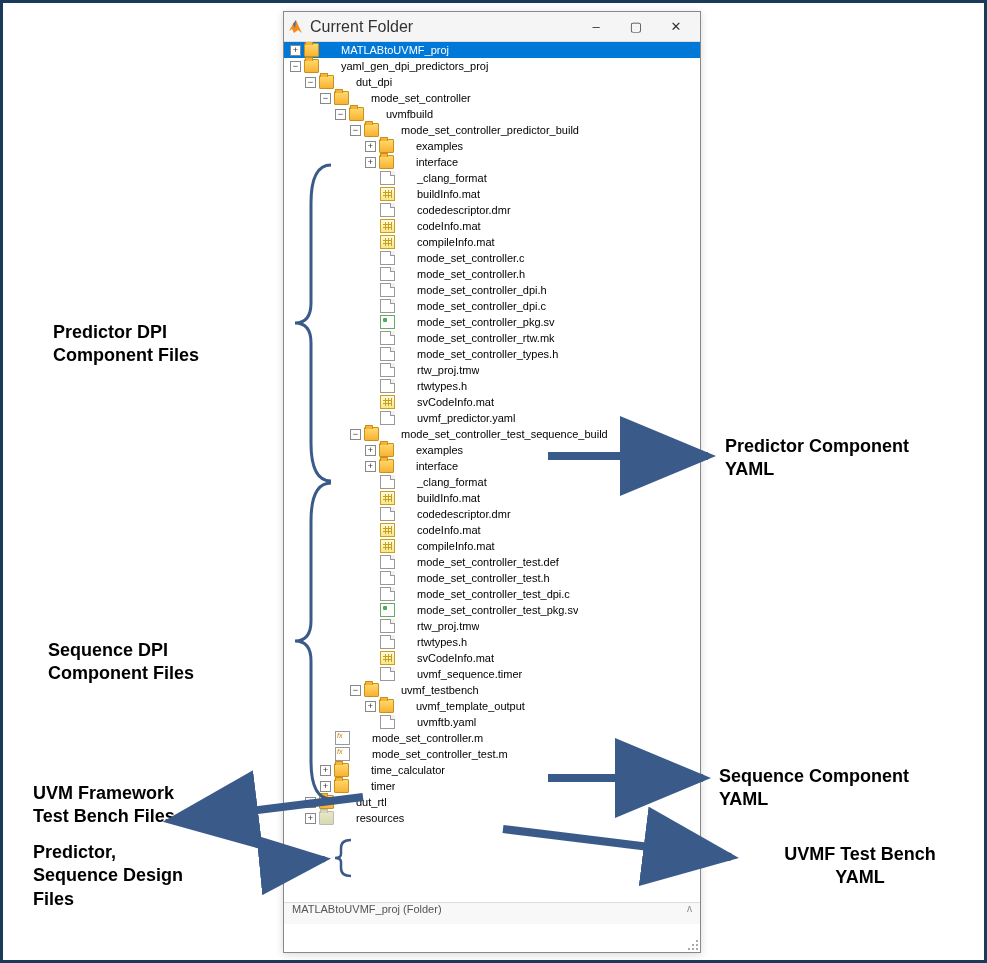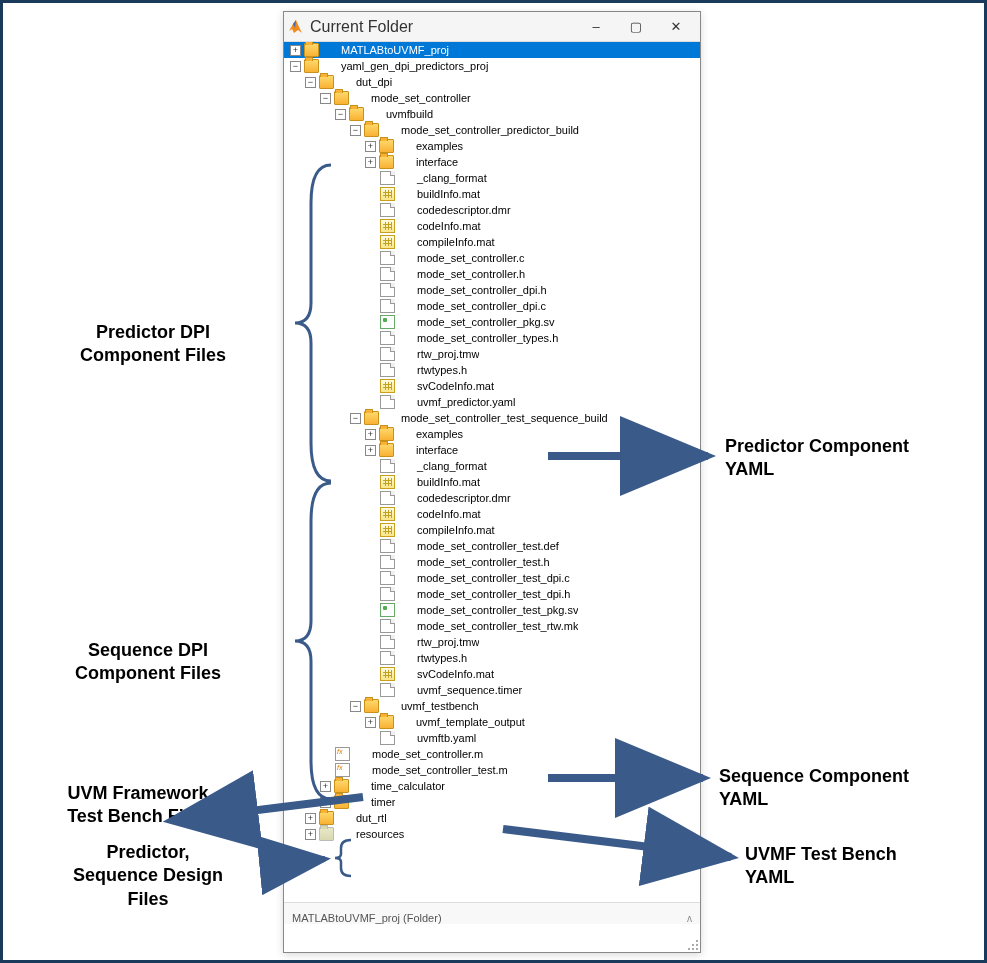--- a/index.html
+++ b/index.html
@@ -38,27 +38,27 @@
   .ico-file { background: #fff; border: 1px solid #999; }
   .ico-file::before { content: ''; position: absolute; top: -1px; right: -1px; width: 4px; height: 4px; border-left: 1px solid #999; border-bottom: 1px solid #999; background: #f0f0f0; }
   .ico-mat { background: linear-gradient(#fffbe0, #f9e58a); border: 1px solid #c8a020; }
   .ico-mat::after { content: ''; position: absolute; inset: 2px; background: repeating-linear-gradient(90deg, transparent 0 2px, #c8a020 2px 3px), repeating-linear-gradient(0deg, transparent 0 2px, #c8a020 2px 3px); }
   .ico-sv { background: #fff; border: 1px solid #6a6; position: relative; }
   .ico-sv::after { content: ''; position: absolute; left: 2px; top: 2px; width: 4px; height: 4px; background: #5a5; border-radius: 1px; }
   .ico-m { background: #fff; border: 1px solid #999; }
   .ico-m::after { content: 'fx'; position: absolute; top: 0; left: 1px; font-size: 7px; color: #d97a00; font-style: italic; }
   .label { overflow: hidden; text-overflow: ellipsis; padding-left: 19px; }
   
-  .status-bar { height: 22px; border-top: 1px solid #ddd; display: flex; align-items: flex-end; padding: 0 8px; font-size: 11px; color: #555; background: #f8f8f8; }
+  .status-bar { height: 22px; border-top: 1px solid #ddd; display: flex; align-items: flex-start; padding: 0 8px; font-size: 11px; color: #555; background: #f8f8f8; }
   .status-bar .expand { margin-left: auto; font-size: 10px; color: #888; }
   
   .resize-grip { position: absolute; right: 2px; bottom: 2px; width: 12px; height: 12px; }
   .resize-grip span { position: absolute; width: 2px; height: 2px; background: #aaa; }
   
-  .annot { position: absolute; font-weight: bold; font-size: 18px; color: #000; text-align: center; line-height: 1.3; }
+  .annot { position: absolute; font-weight: bold; font-size: 18px; color: #000; text-align: left; line-height: 1.3; }
   .annot-right { text-align: left; }
   
   .brace { position: absolute; }
   .brace svg { display: block; }
   
   .arrow { position: absolute; }
   .arrow svg { display: block; overflow: visible; }
 </style>
 </head>
 <body>
@@ -184,20 +184,26 @@
       <div class="tree-row">
         <span class="indent" style="width: 81px;"></span>
         <span class="exp-empty"></span>
         <span class="ico ico-sv"></span>
         <span class="label">mode_set_controller_pkg.sv</span>
       </div>
       <div class="tree-row">
         <span class="indent" style="width: 81px;"></span>
         <span class="exp-empty"></span>
         <span class="ico ico-file"></span>
+        <span class="label">mode_set_controller_rtw.mk</span>
+      </div>
+      <div class="tree-row">
+        <span class="indent" style="width: 81px;"></span>
+        <span class="exp-empty"></span>
+        <span class="ico ico-file"></span>
         <span class="label">mode_set_controller_types.h</span>
       </div>
       <div class="tree-row">
         <span class="indent" style="width: 81px;"></span>
         <span class="exp-empty"></span>
         <span class="ico ico-file"></span>
         <span class="label">rtw_proj.tmw</span>
       </div>
       <div class="tree-row">
         <span class="indent" style="width: 81px;"></span>
@@ -275,38 +281,26 @@
         <span class="indent" style="width: 81px;"></span>
         <span class="exp-empty"></span>
         <span class="ico ico-file"></span>
         <span class="label">mode_set_controller_test.h</span>
       </div>
       <div class="tree-row">
         <span class="indent" style="width: 81px;"></span>
         <span class="exp-empty"></span>
         <span class="ico ico-file"></span>
         <span class="label">mode_set_controller_test_dpi.c</span>
-      </div>
-      <div class="tree-row">
-        <span class="indent" style="width: 81px;"></span>
-        <span class="exp-empty"></span>
-        <span class="ico ico-file"></span>
-        <span class="label">mode_set_controller_test_dpi.h</span>
       </div>
       <div class="tree-row">
         <span class="indent" style="width: 81px;"></span>
         <span class="exp-empty"></span>
         <span class="ico ico-sv"></span>
         <span class="label">mode_set_controller_test_pkg.sv</span>
-      </div>
-      <div class="tree-row">
-        <span class="indent" style="width: 81px;"></span>
-        <span class="exp-empty"></span>
-        <span class="ico ico-file"></span>
-        <span class="label">mode_set_controller_test_rtw.mk</span>
       </div>
       <div class="tree-row">
         <span class="indent" style="width: 81px;"></span>
         <span class="exp-empty"></span>
         <span class="ico ico-file"></span>
         <span class="label">rtw_proj.tmw</span>
       </div>
       <div class="tree-row">
         <span class="indent" style="width: 81px;"></span>
         <span class="exp-empty"></span>
@@ -396,21 +390,21 @@
   </div>
 </div>
 
 <div class="annot" style="left:50px; top:318px; width:200px;">Predictor DPI<br>Component Files</div>
 <div class="annot" style="left:45px; top:636px; width:200px;">Sequence DPI<br>Component Files</div>
 <div class="annot" style="left:30px; top:779px; width:210px;">UVM Framework<br>Test Bench Files</div>
 <div class="annot" style="left:30px; top:838px; width:230px;">Predictor,<br>Sequence Design<br>Files</div>
 
 <div class="annot annot-right" style="left:722px; top:432px; width:240px;">Predictor Component<br>YAML</div>
 <div class="annot annot-right" style="left:716px; top:762px; width:240px;">Sequence Component<br>YAML</div>
-<div class="annot annot-right" style="left:742px; top:840px; width:230px;">UVMF Test Bench<br>YAML</div>
+<div class="annot annot-right" style="left:742px; top:840px; width:230px;text-align:center;">UVMF Test Bench<br>YAML</div>
 
 <div class="brace" style="left:290px; top:160px;">
   <svg width="40" height="320">
       <path d="M38 2 Q18 2 18 40 L18 140 Q18 160 2 160 Q18 160 18 180 L18 280 Q18 318 38 318" fill="none" stroke="#3a5a8a" stroke-width="3"></path>
     </svg>
 </div>
 <div class="brace" style="left:290px; top:478px;">
   <svg width="40" height="320">
       <path d="M38 2 Q18 2 18 40 L18 140 Q18 160 2 160 Q18 160 18 180 L18 280 Q18 318 38 318" fill="none" stroke="#3a5a8a" stroke-width="3"></path>
     </svg>

